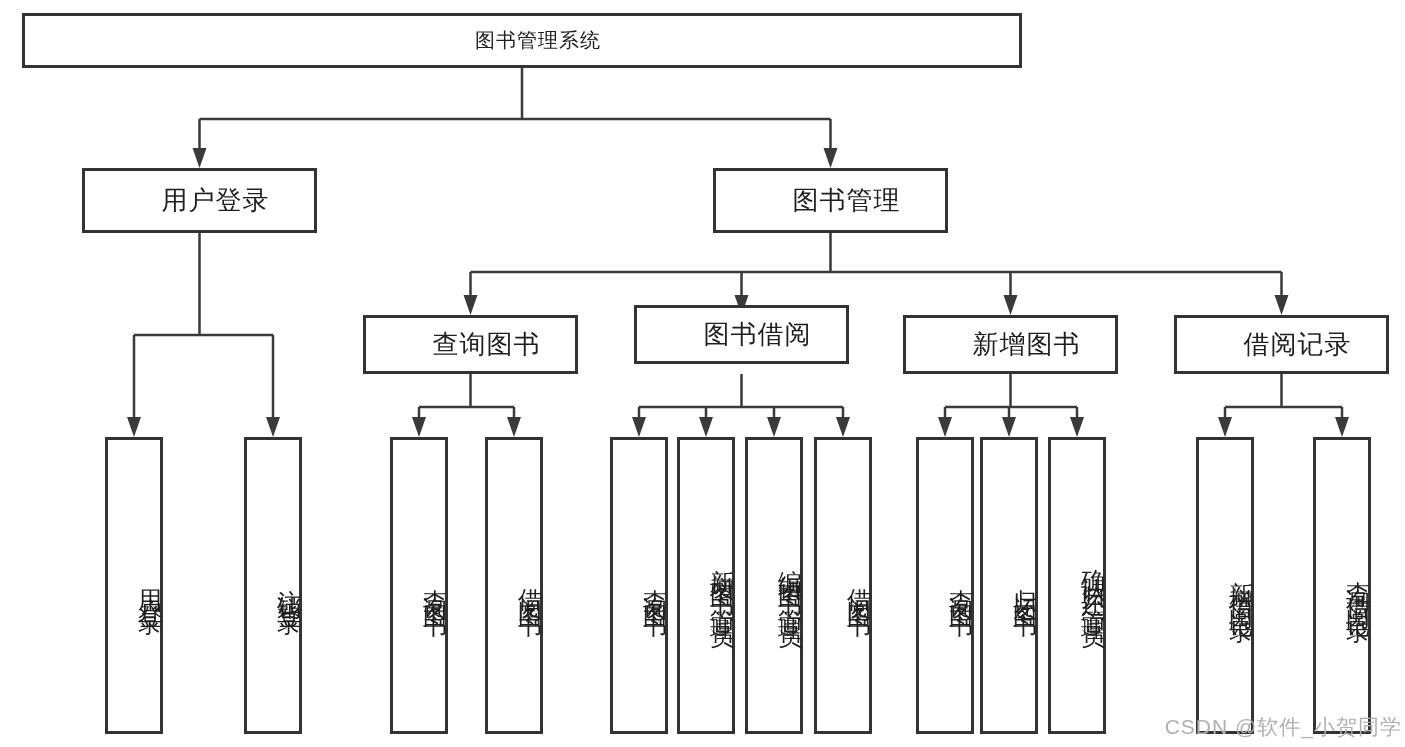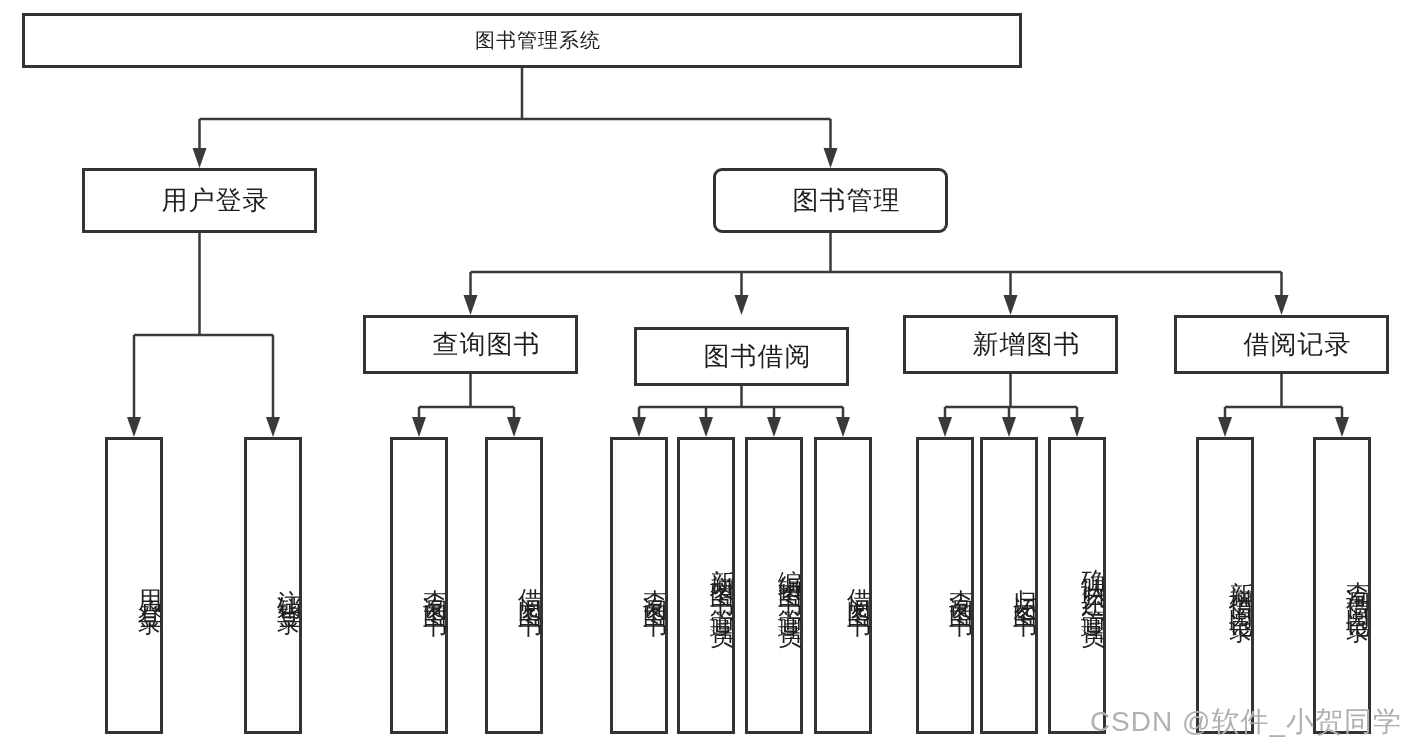--- a/index.html
+++ b/index.html
@@ -30,21 +30,21 @@
     writing-mode:vertical-lr;
     text-orientation:mixed;
     font-size:24px;
     letter-spacing:8px;
     line-height:1;
     white-space:nowrap;
   }
   #watermark{
     position:absolute;
     right:3px;bottom:6px;
-    font-size:28px;
+    font-size:21px;
     color:#b0b0b0;
     letter-spacing:1px;
     z-index:3;
   }
 </style>
 </head>
 <body>
 
 <div id="canvas">
 
@@ -91,28 +91,28 @@
     </g>
   </svg>
 
   <div class="node root-node" style="left:22px;top:13px;width:1000px;height:55px;">
     <span class="lbl">图书管理系统</span>
   </div>
 
   <div class="node l2-node" style="left:82px;top:168px;width:235px;height:65px;">
     <span class="lbl">用户登录</span>
   </div>
-  <div class="node l2-node" style="left:713px;top:168px;width:235px;height:65px;border-radius:9px;">
+  <div class="node l2-node" style="left:713px;top:168px;width:235px;height:65px;">
     <span class="lbl">图书管理</span>
   </div>
 
   <div class="node l3-node" style="left:363px;top:315px;width:215px;height:59px;">
     <span class="lbl">查询图书</span>
   </div>
-  <div class="node l3-node" style="left:634px;top:327px;width:215px;height:59px;">
+  <div class="node l3-node" style="left:634px;top:305px;width:215px;height:59px;">
     <span class="lbl">图书借阅</span>
   </div>
   <div class="node l3-node" style="left:903px;top:315px;width:215px;height:59px;">
     <span class="lbl">新增图书</span>
   </div>
   <div class="node l3-node" style="left:1174px;top:315px;width:215px;height:59px;">
     <span class="lbl">借阅记录</span>
   </div>
 
   <div class="node leaf-node" style="left:105px;top:437px;width:58px;height:297px;">

